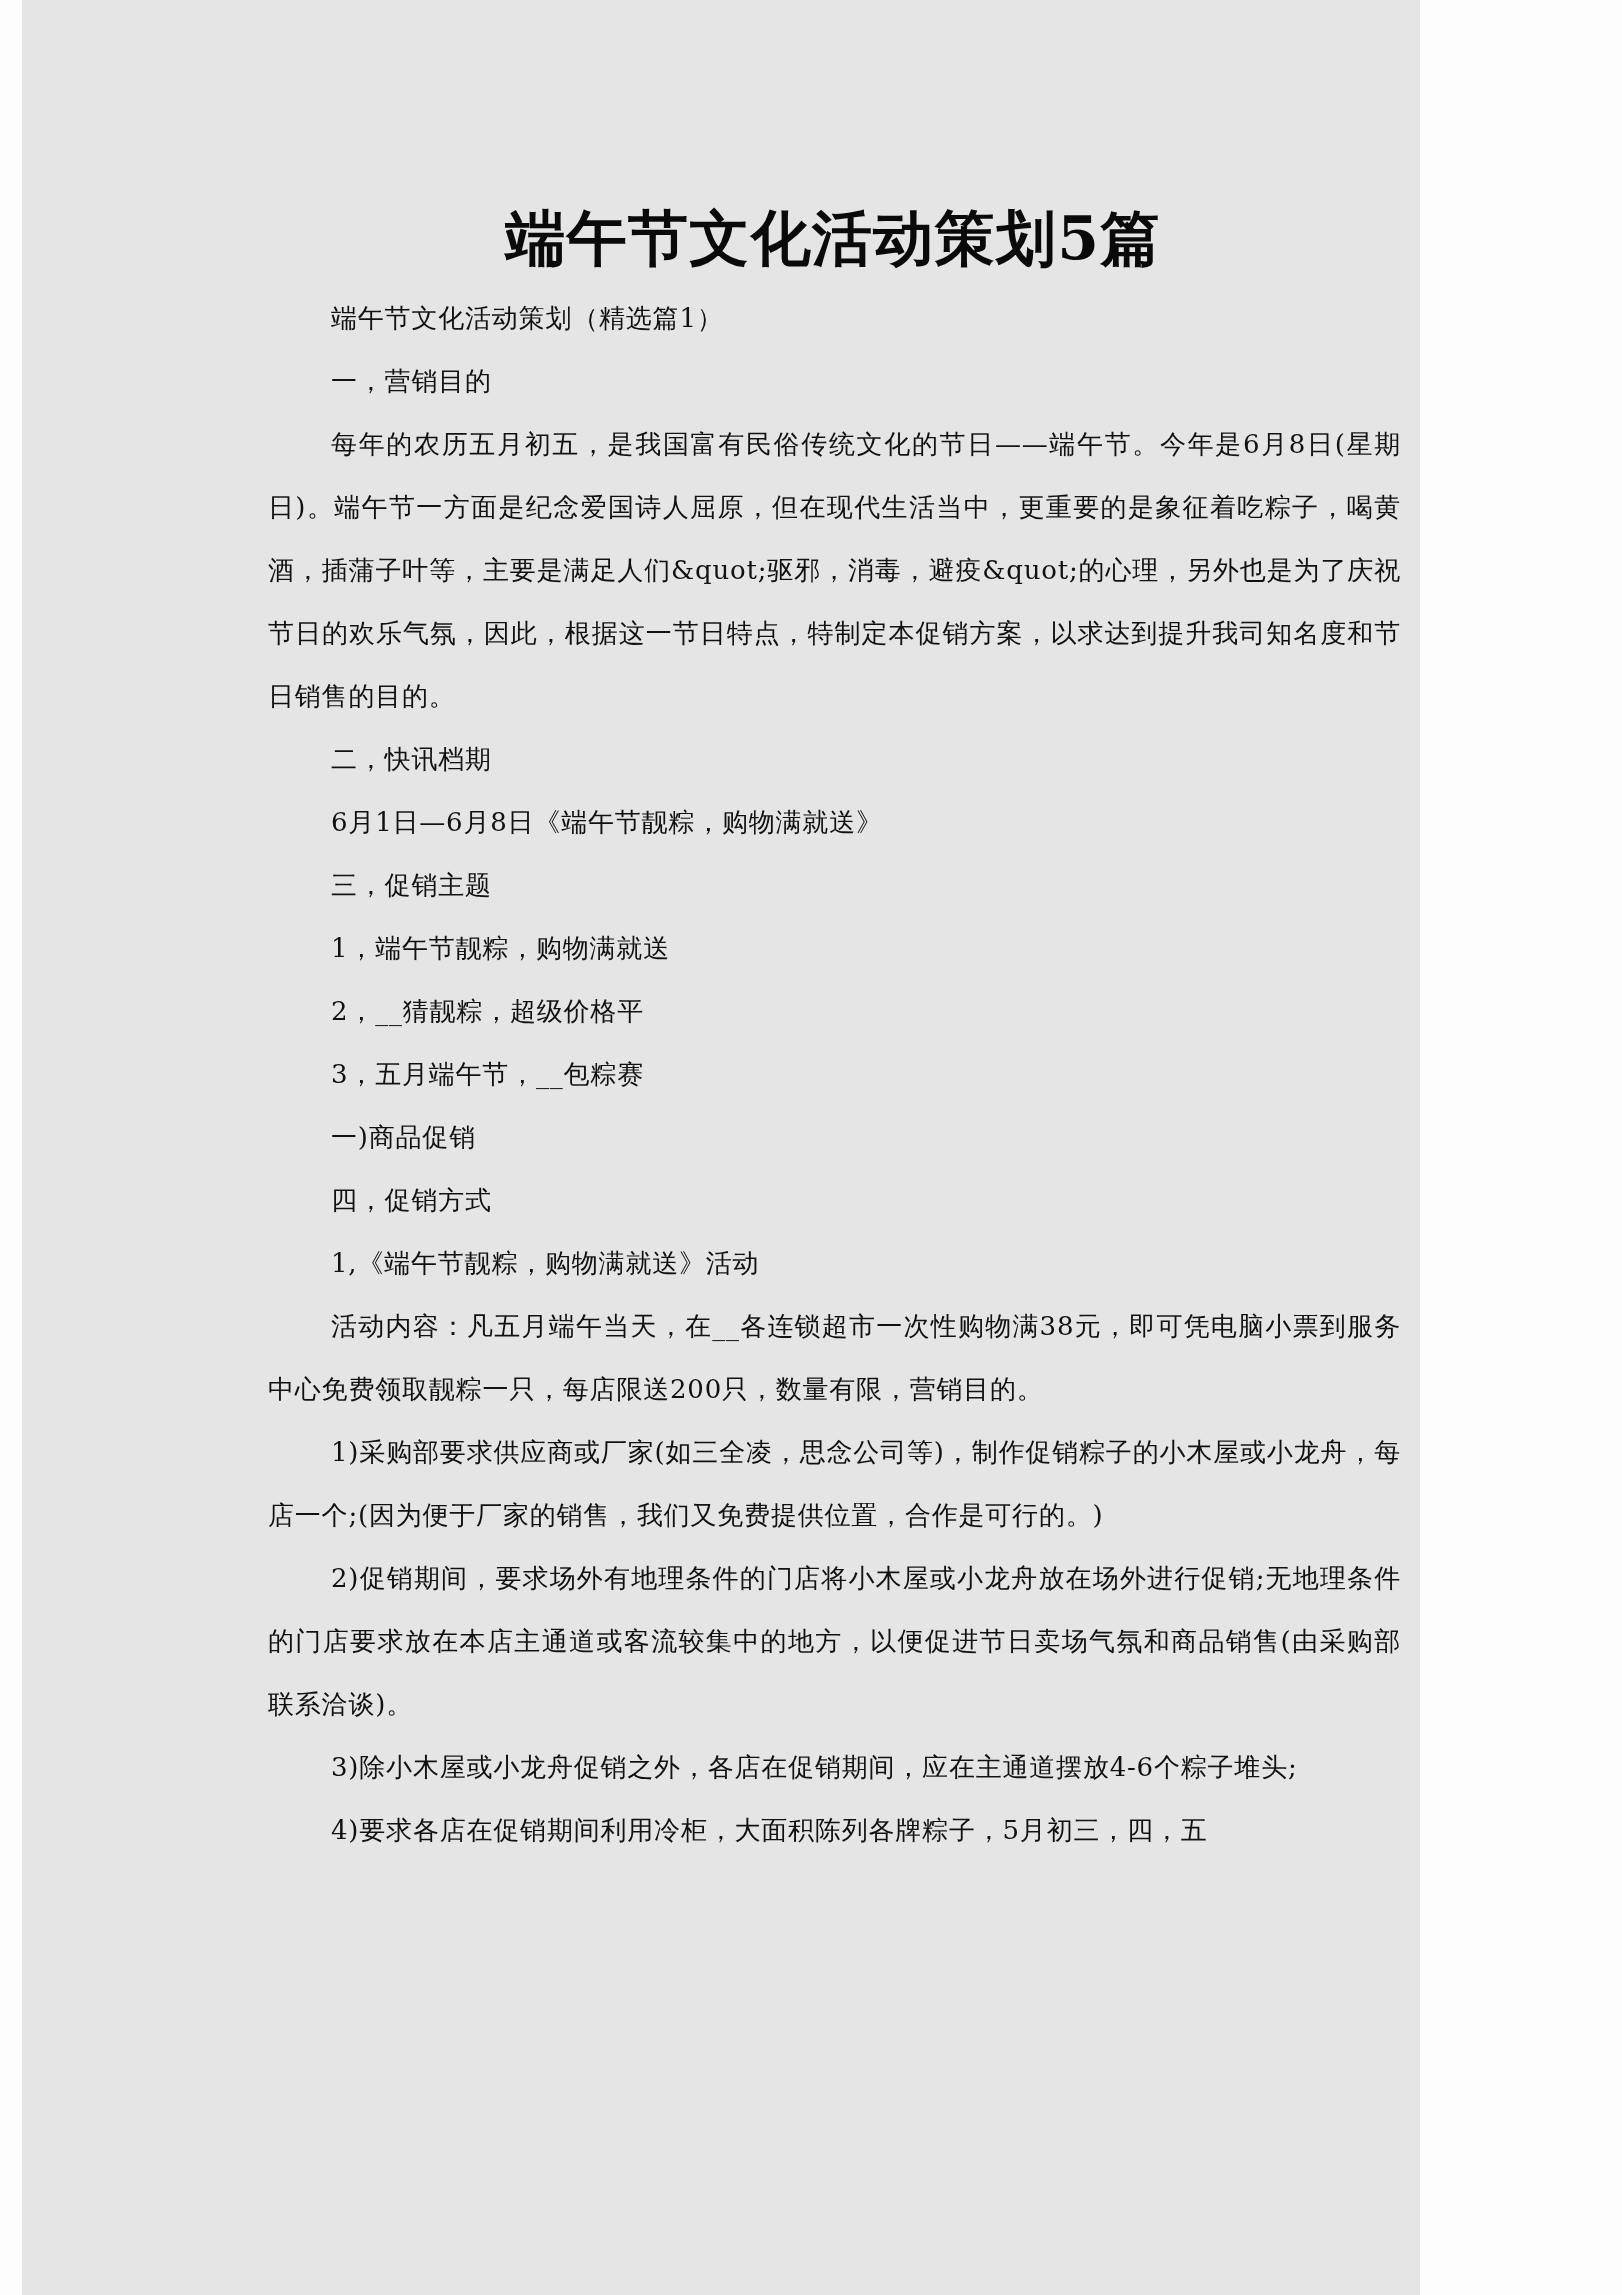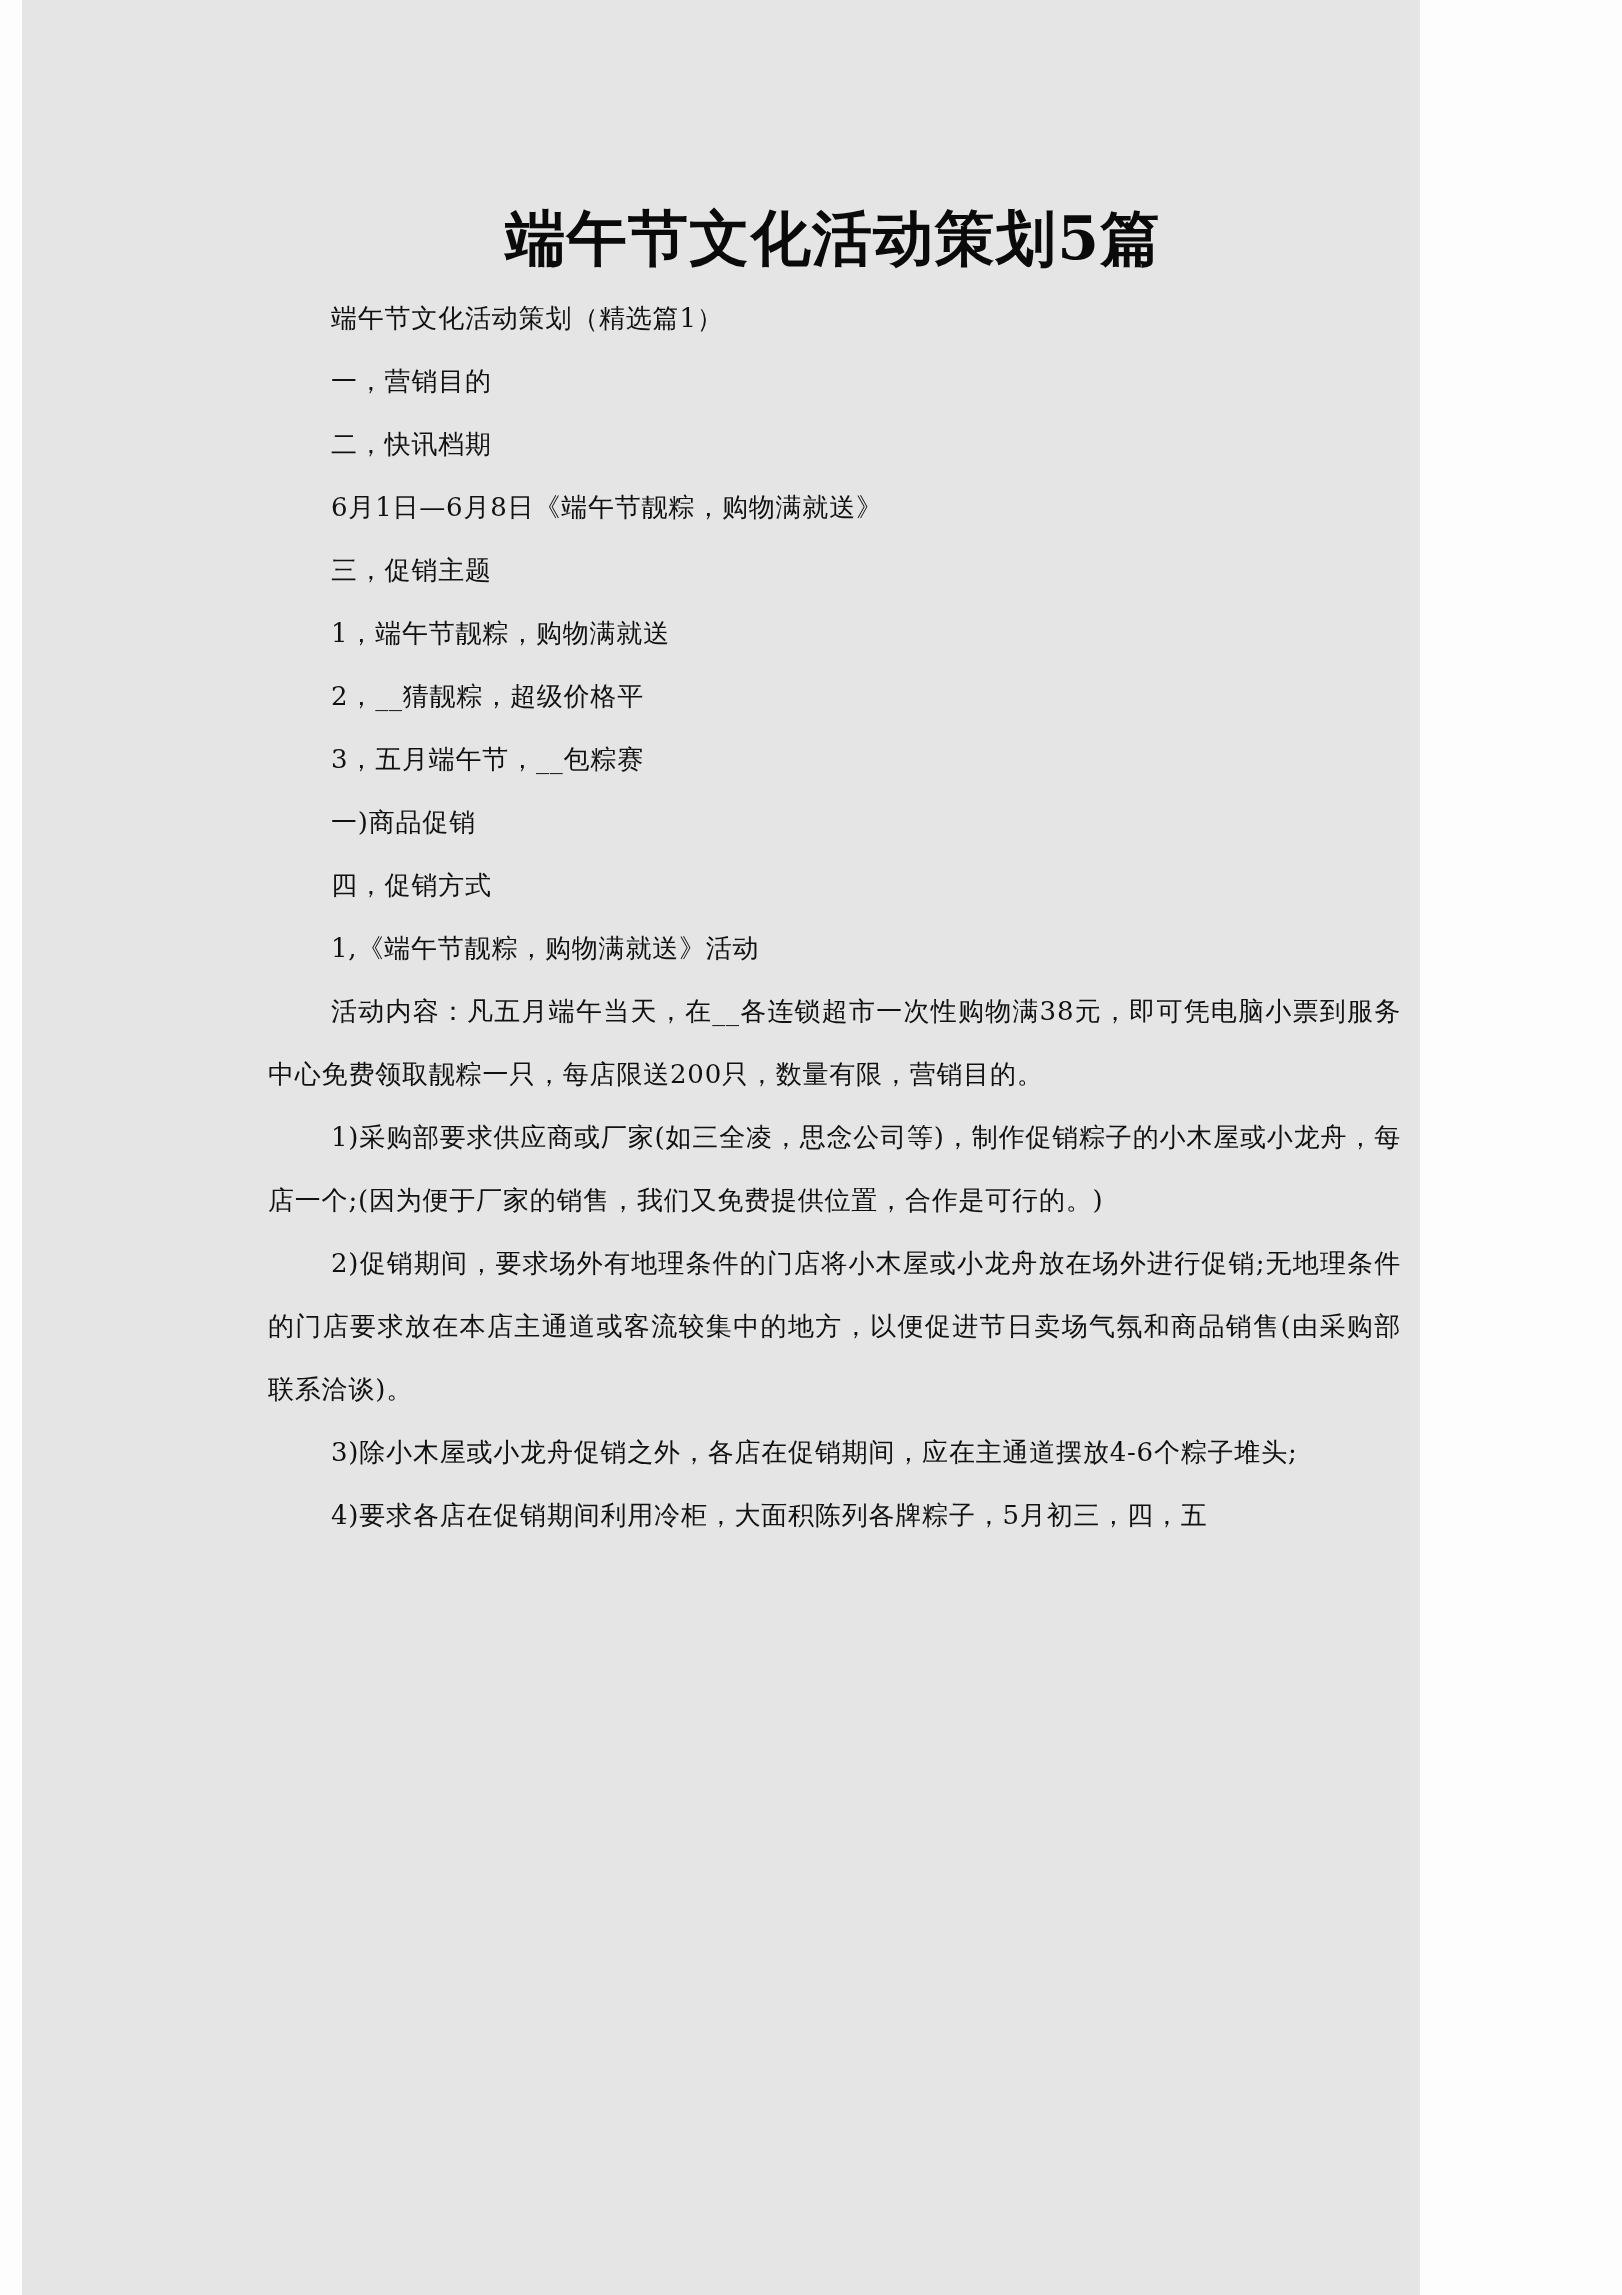--- a/index.html
+++ b/index.html
@@ -57,20 +57,21 @@
 </style>
 </head>
 <body>
 
 <div class="page">
   <div class="title">端午节文化活动策划5篇</div>
 
   <div class="body">
     <p class="para indent">端午节文化活动策划（精选篇1）</p>
     <p class="para indent">一，营销目的</p>
+    <p class="para indent">每年的农历五月初五，是我国富有民俗传统文化的节日——端午节。今年是6月8日(星期日)。端午节一方面是纪念爱国诗人屈原，但在现代生活当中，更重要的是象征着吃粽子，喝黄酒，插蒲子叶等，主要是满足人们&amp;quot;驱邪，消毒，避疫&amp;quot;的心理，另外也是为了庆祝节日的欢乐气氛，因此，根据这一节日特点，特制定本促销方案，以求达到提升我司知名度和节日销售的目的。</p>
     <p class="para indent">二，快讯档期</p>
     <p class="para indent">6月1日—6月8日《端午节靓粽，购物满就送》</p>
     <p class="para indent">三，促销主题</p>
     <p class="para indent">1，端午节靓粽，购物满就送</p>
     <p class="para indent">2，__猜靓粽，超级价格平</p>
     <p class="para indent">3，五月端午节，__包粽赛</p>
     <p class="para indent">一)商品促销</p>
     <p class="para indent">四，促销方式</p>
     <p class="para indent">1,《端午节靓粽，购物满就送》活动</p>
     <p class="para indent">活动内容：凡五月端午当天，在__各连锁超市一次性购物满38元，即可凭电脑小票到服务中心免费领取靓粽一只，每店限送200只，数量有限，营销目的。</p>

